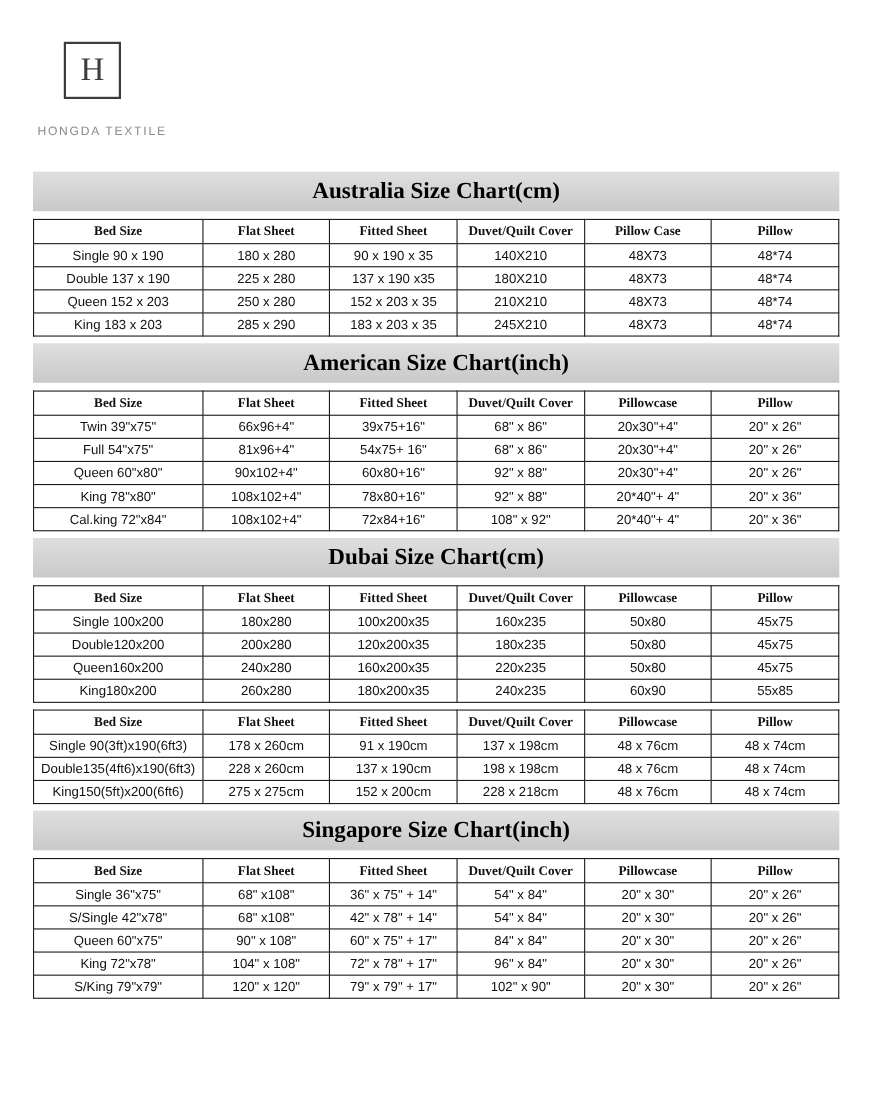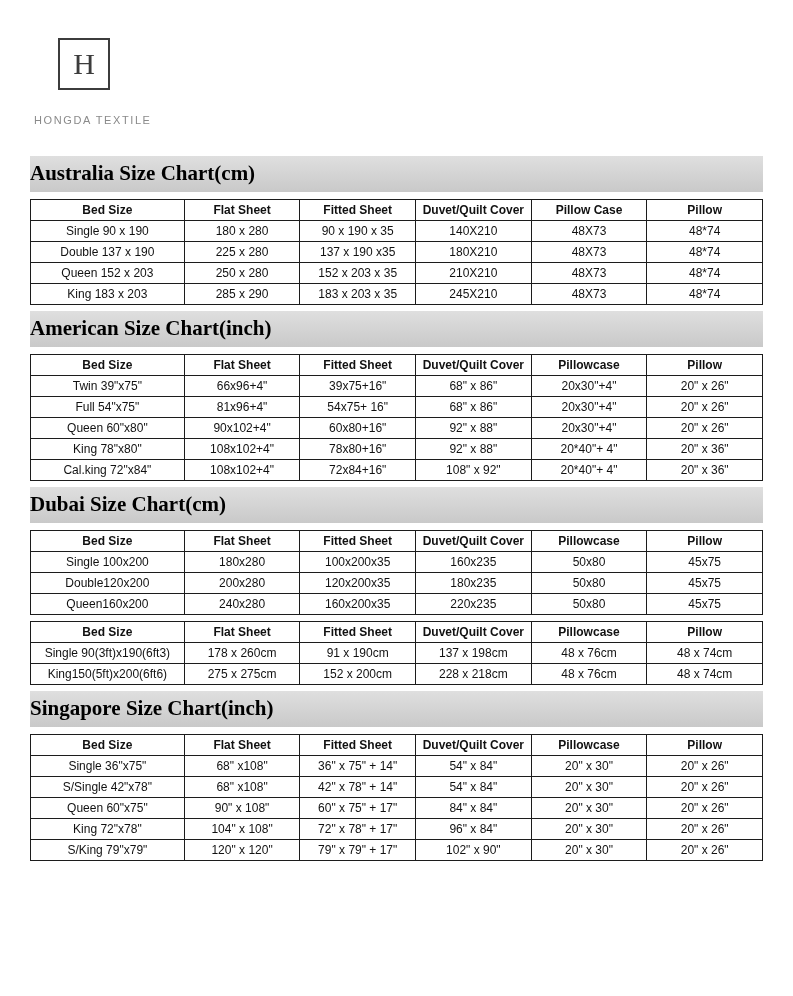--- a/index.html
+++ b/index.html
@@ -35,21 +35,21 @@
     color: #8a8a8a;
     font-size: 11px;
     letter-spacing: 1.6px;
     white-space: nowrap;
   }
 
   
   .chart-section { margin-bottom: 5px; }
   .chart-title {
     background: linear-gradient(#dfdfdf, #c9c9c9);
-    text-align: left;
+    text-align: center;
     font-family: "Liberation Serif", serif;
     font-weight: bold;
     font-size: 21px;
     color: #000;
     padding: 5px 0 6px 0;
     margin-bottom: 7px;
   }
   table.size-table {
     width: 100%;
     border-collapse: collapse;
@@ -58,21 +58,21 @@
   }
   .size-table th, .size-table td {
     border: 1px solid #1c1c1c;
     text-align: center;
     vertical-align: middle;
     font-size: 12px;
     padding: 3px 2px;
     white-space: nowrap;
     overflow: hidden;
   }
-  .size-table th { font-weight: bold; }
+  .size-table th { font-weight: bold; font-family: Liberation Serif, serif; }
   .col-bed { width: 21%; }
   .col-std { width: 15.8%; }
 </style>
 </head>
 <body>
 
 <div class="page">
 
   <header class="brand">
     <div class="logo-box">
@@ -245,20 +245,28 @@
               <td>45x75</td>
             </tr>
             <tr>
               <td>Queen160x200</td>
               <td>240x280</td>
               <td>160x200x35</td>
               <td>220x235</td>
               <td>50x80</td>
               <td>45x75</td>
             </tr>
+            <tr>
+              <td>King180x200</td>
+              <td>260x280</td>
+              <td>180x200x35</td>
+              <td>240x235</td>
+              <td>60x90</td>
+              <td>55x85</td>
+            </tr>
           </tbody>
     </table>
   </section>
 
   <section class="chart-section">
     <table class="size-table">
       <colgroup>
         <col class="col-bed">
             <col class="col-std">
             <col class="col-std">
@@ -279,20 +287,28 @@
       <tbody>
             <tr>
               <td>Single 90(3ft)x190(6ft3)</td>
               <td>178 x 260cm</td>
               <td>91 x 190cm</td>
               <td>137 x 198cm</td>
               <td>48 x 76cm</td>
               <td>48 x 74cm</td>
             </tr>
             <tr>
+              <td>Double135(4ft6)x190(6ft3)</td>
+              <td>228 x 260cm</td>
+              <td>137 x 190cm</td>
+              <td>198 x 198cm</td>
+              <td>48 x 76cm</td>
+              <td>48 x 74cm</td>
+            </tr>
+            <tr>
               <td>King150(5ft)x200(6ft6)</td>
               <td>275 x 275cm</td>
               <td>152 x 200cm</td>
               <td>228 x 218cm</td>
               <td>48 x 76cm</td>
               <td>48 x 74cm</td>
             </tr>
           </tbody>
     </table>
   </section>

